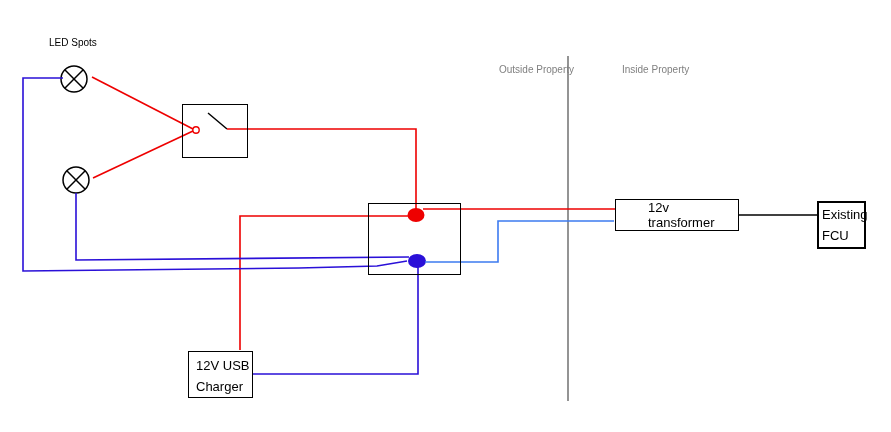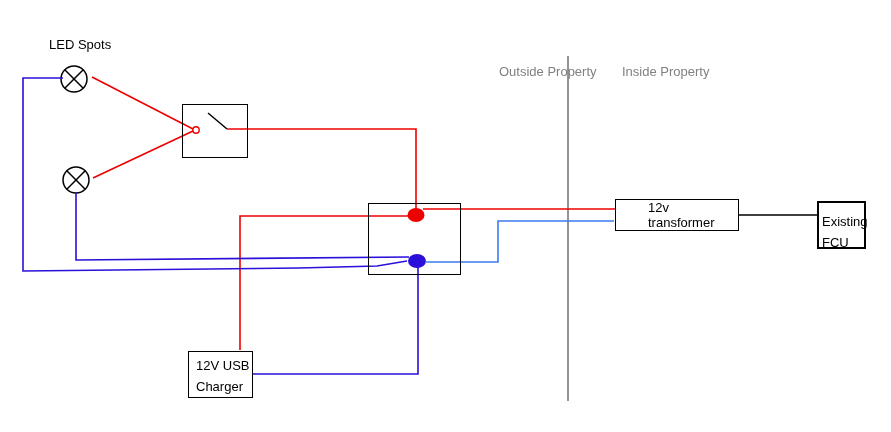--- a/index.html
+++ b/index.html
@@ -36,28 +36,28 @@
     border: 1.5px solid var(--outline-black, #000);
     background: transparent;
     font-size: 13px;
     color: #000;
   }
   .box.switch-box     { left: 182px; top: 104px; width: 66px;  height: 54px; }
   .box.junction-box   { left: 368px; top: 203px; width: 93px;  height: 72px; }
   .box.transformer-box{ left: 615px; top: 199px; width: 124px; height: 32px;
                         display: flex; align-items: center; justify-content: center; padding-left: 32px; }
   .box.fcu-box        { left: 817px; top: 201px; width: 49px;  height: 48px;
-                        border-width: 2.5px; padding: 8px 0 0 3px; }
+                        border-width: 2.5px; padding: 1px 0 0 3px; }
   .box.usb-box        { left: 188px; top: 351px; width: 65px;  height: 47px;
                         padding: 3px 0 8px 7px; }
   .multiline { white-space: pre-line; line-height: 21px; display: block; }
 
   .label {
     position: absolute;
-    font-size: 13px;
+    font-size: 10px;
     color: #000;
     white-space: nowrap;
   }
   .label.gray { color: var(--label-gray, #808080); margin-left: 40px; }
   .label.led-spots { left: 49px;  top: 37px; }
   .label.outside   { left: 459px; top: 64px; }
   .label.inside    { left: 582px; top: 64px; }
 </style>
 </head>
 <body>

